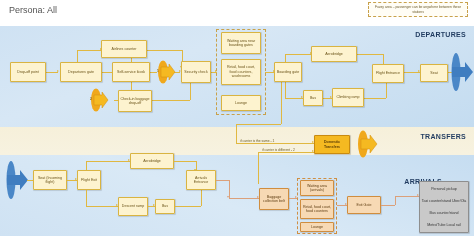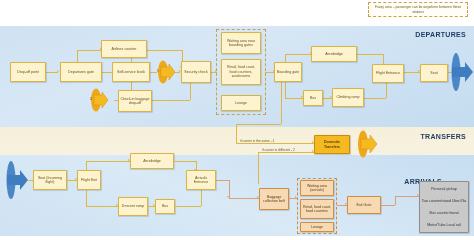--- a/index.html
+++ b/index.html
@@ -92,20 +92,21 @@
   
   .step-arrow{position:absolute;}
   
   .plane{position:absolute;}
 </style>
 </head>
 <body>
 
 <div id="stage">
 
+  <div id="page-title">Persona: All</div>
   <div id="fuzzy-legend">Fuzzy area – passenger can be anywhere between these stations</div>
 
   <div class="band" id="band-departures"></div>
   <div class="band" id="band-transfers"></div>
   <div class="band" id="band-arrivals"></div>
 
   <div class="band-title" id="title-departures">DEPARTURES</div>
   <div class="band-title" id="title-transfers">TRANSFERS</div>
   <div class="band-title" id="title-arrivals">ARRIVALS</div>
 

